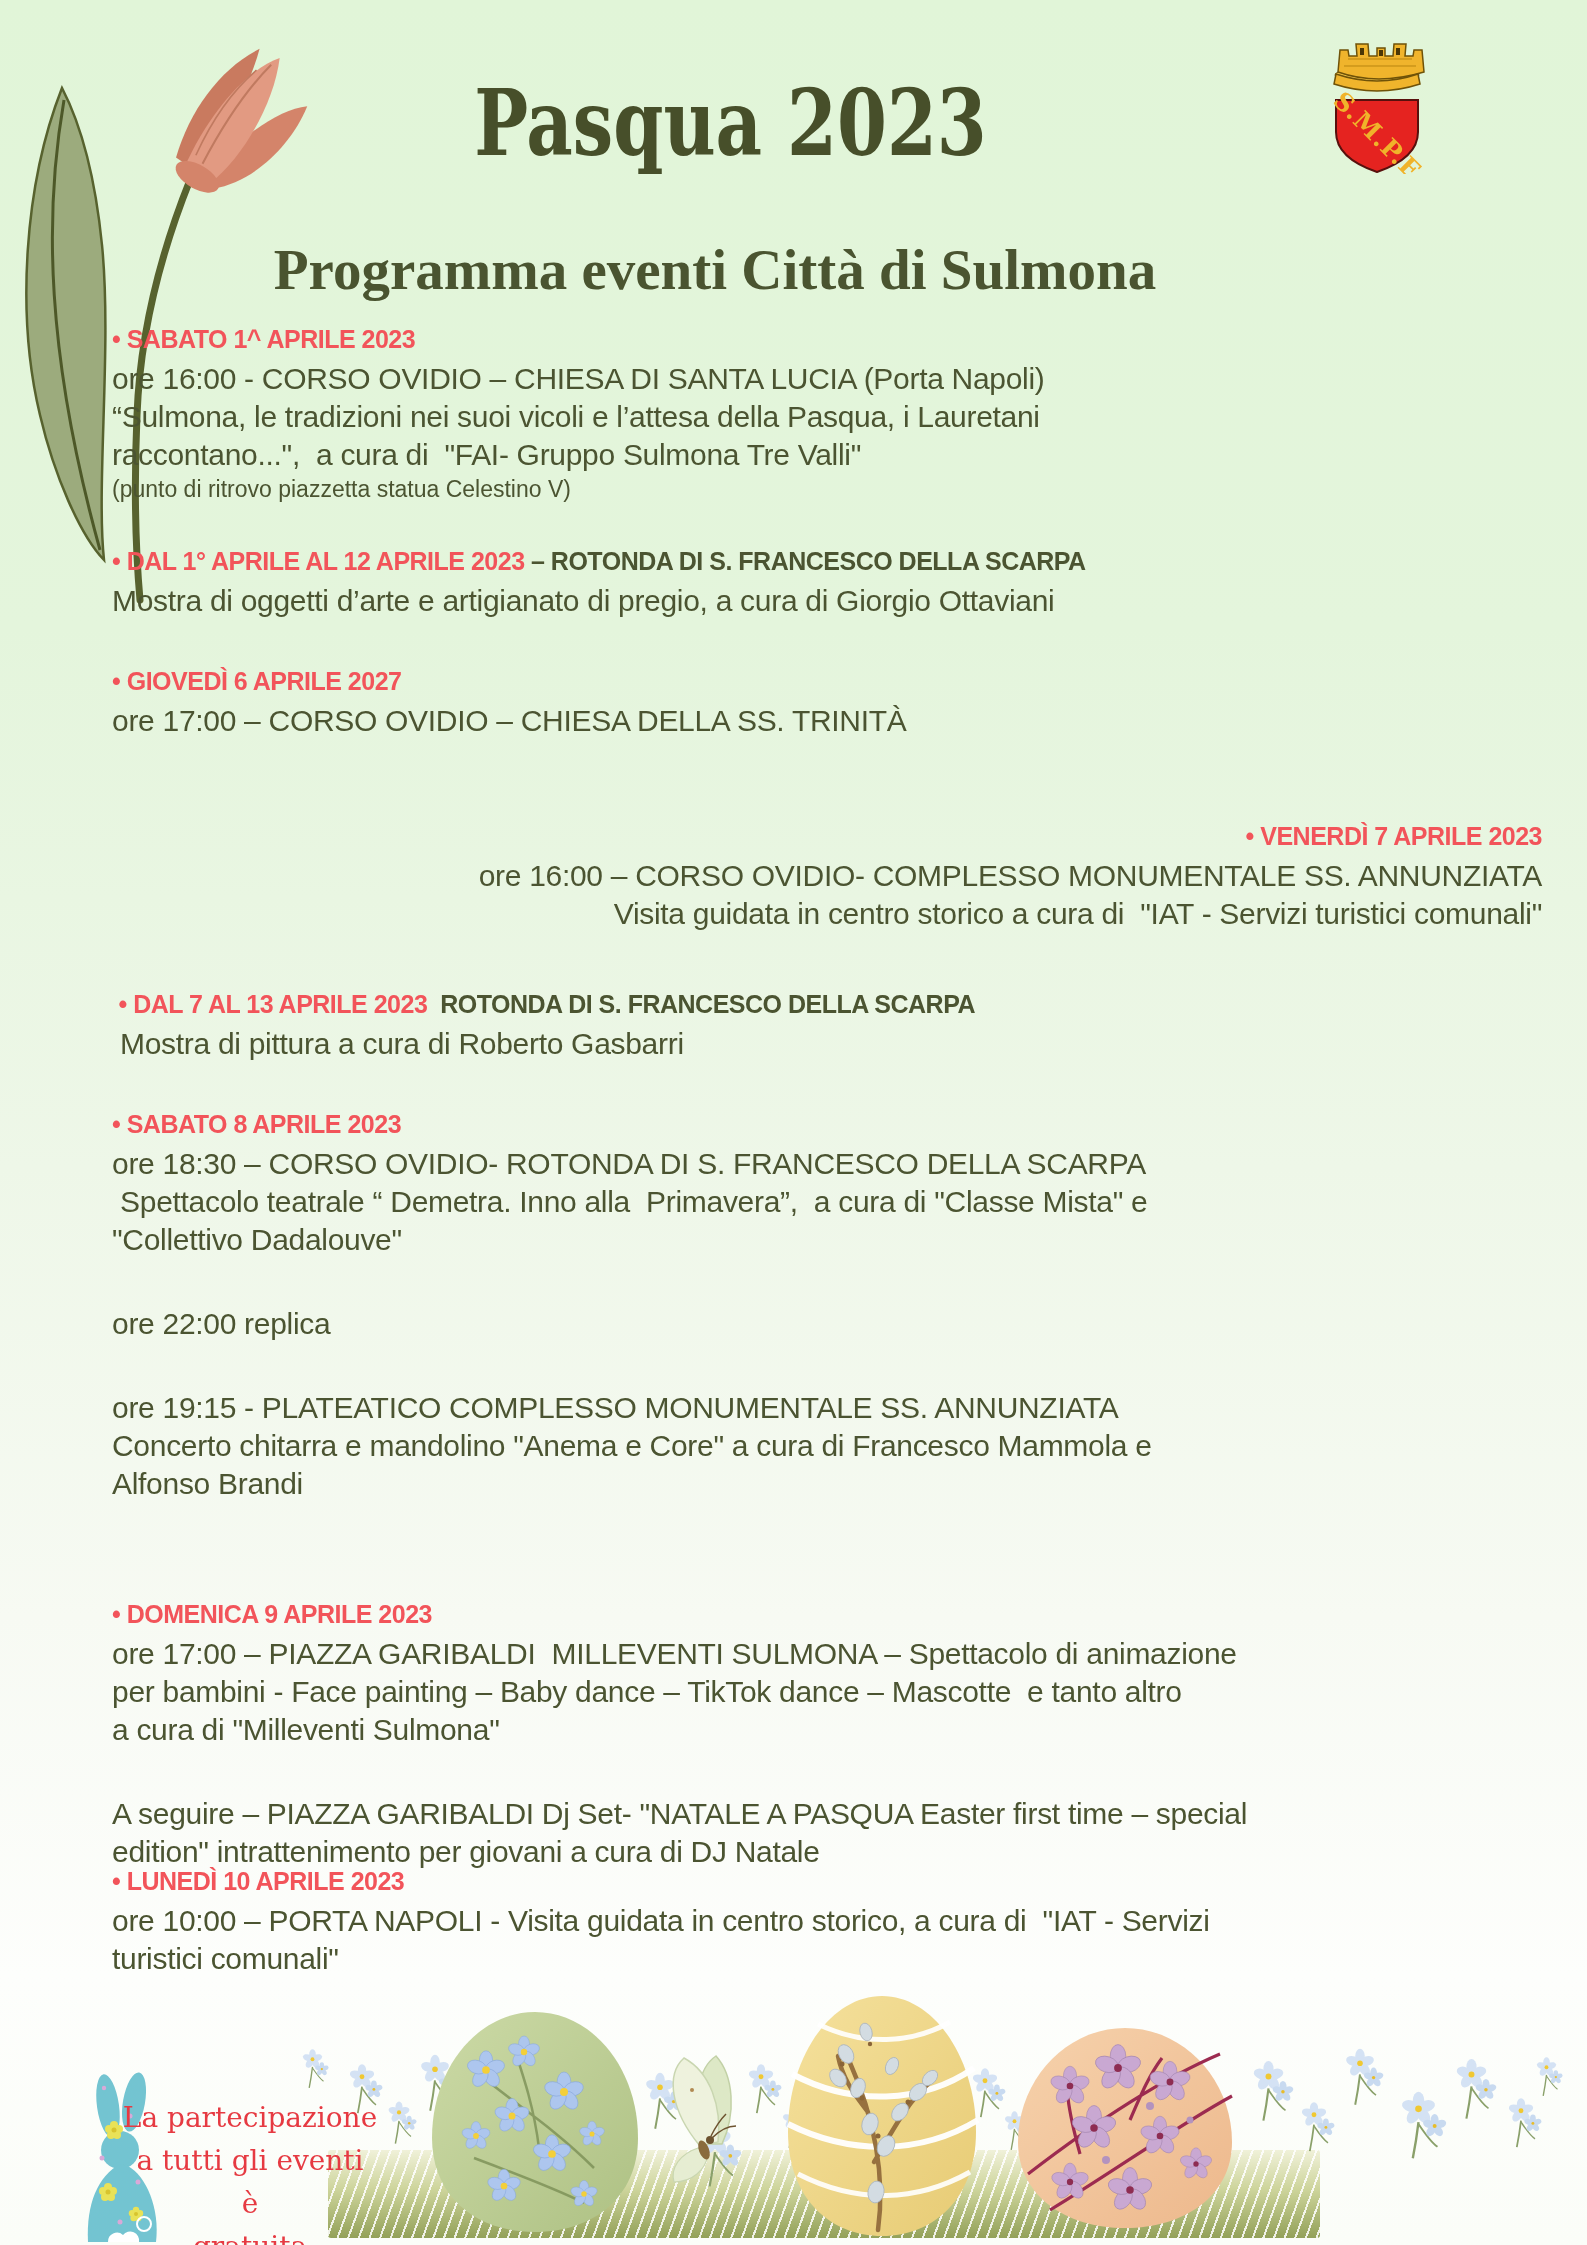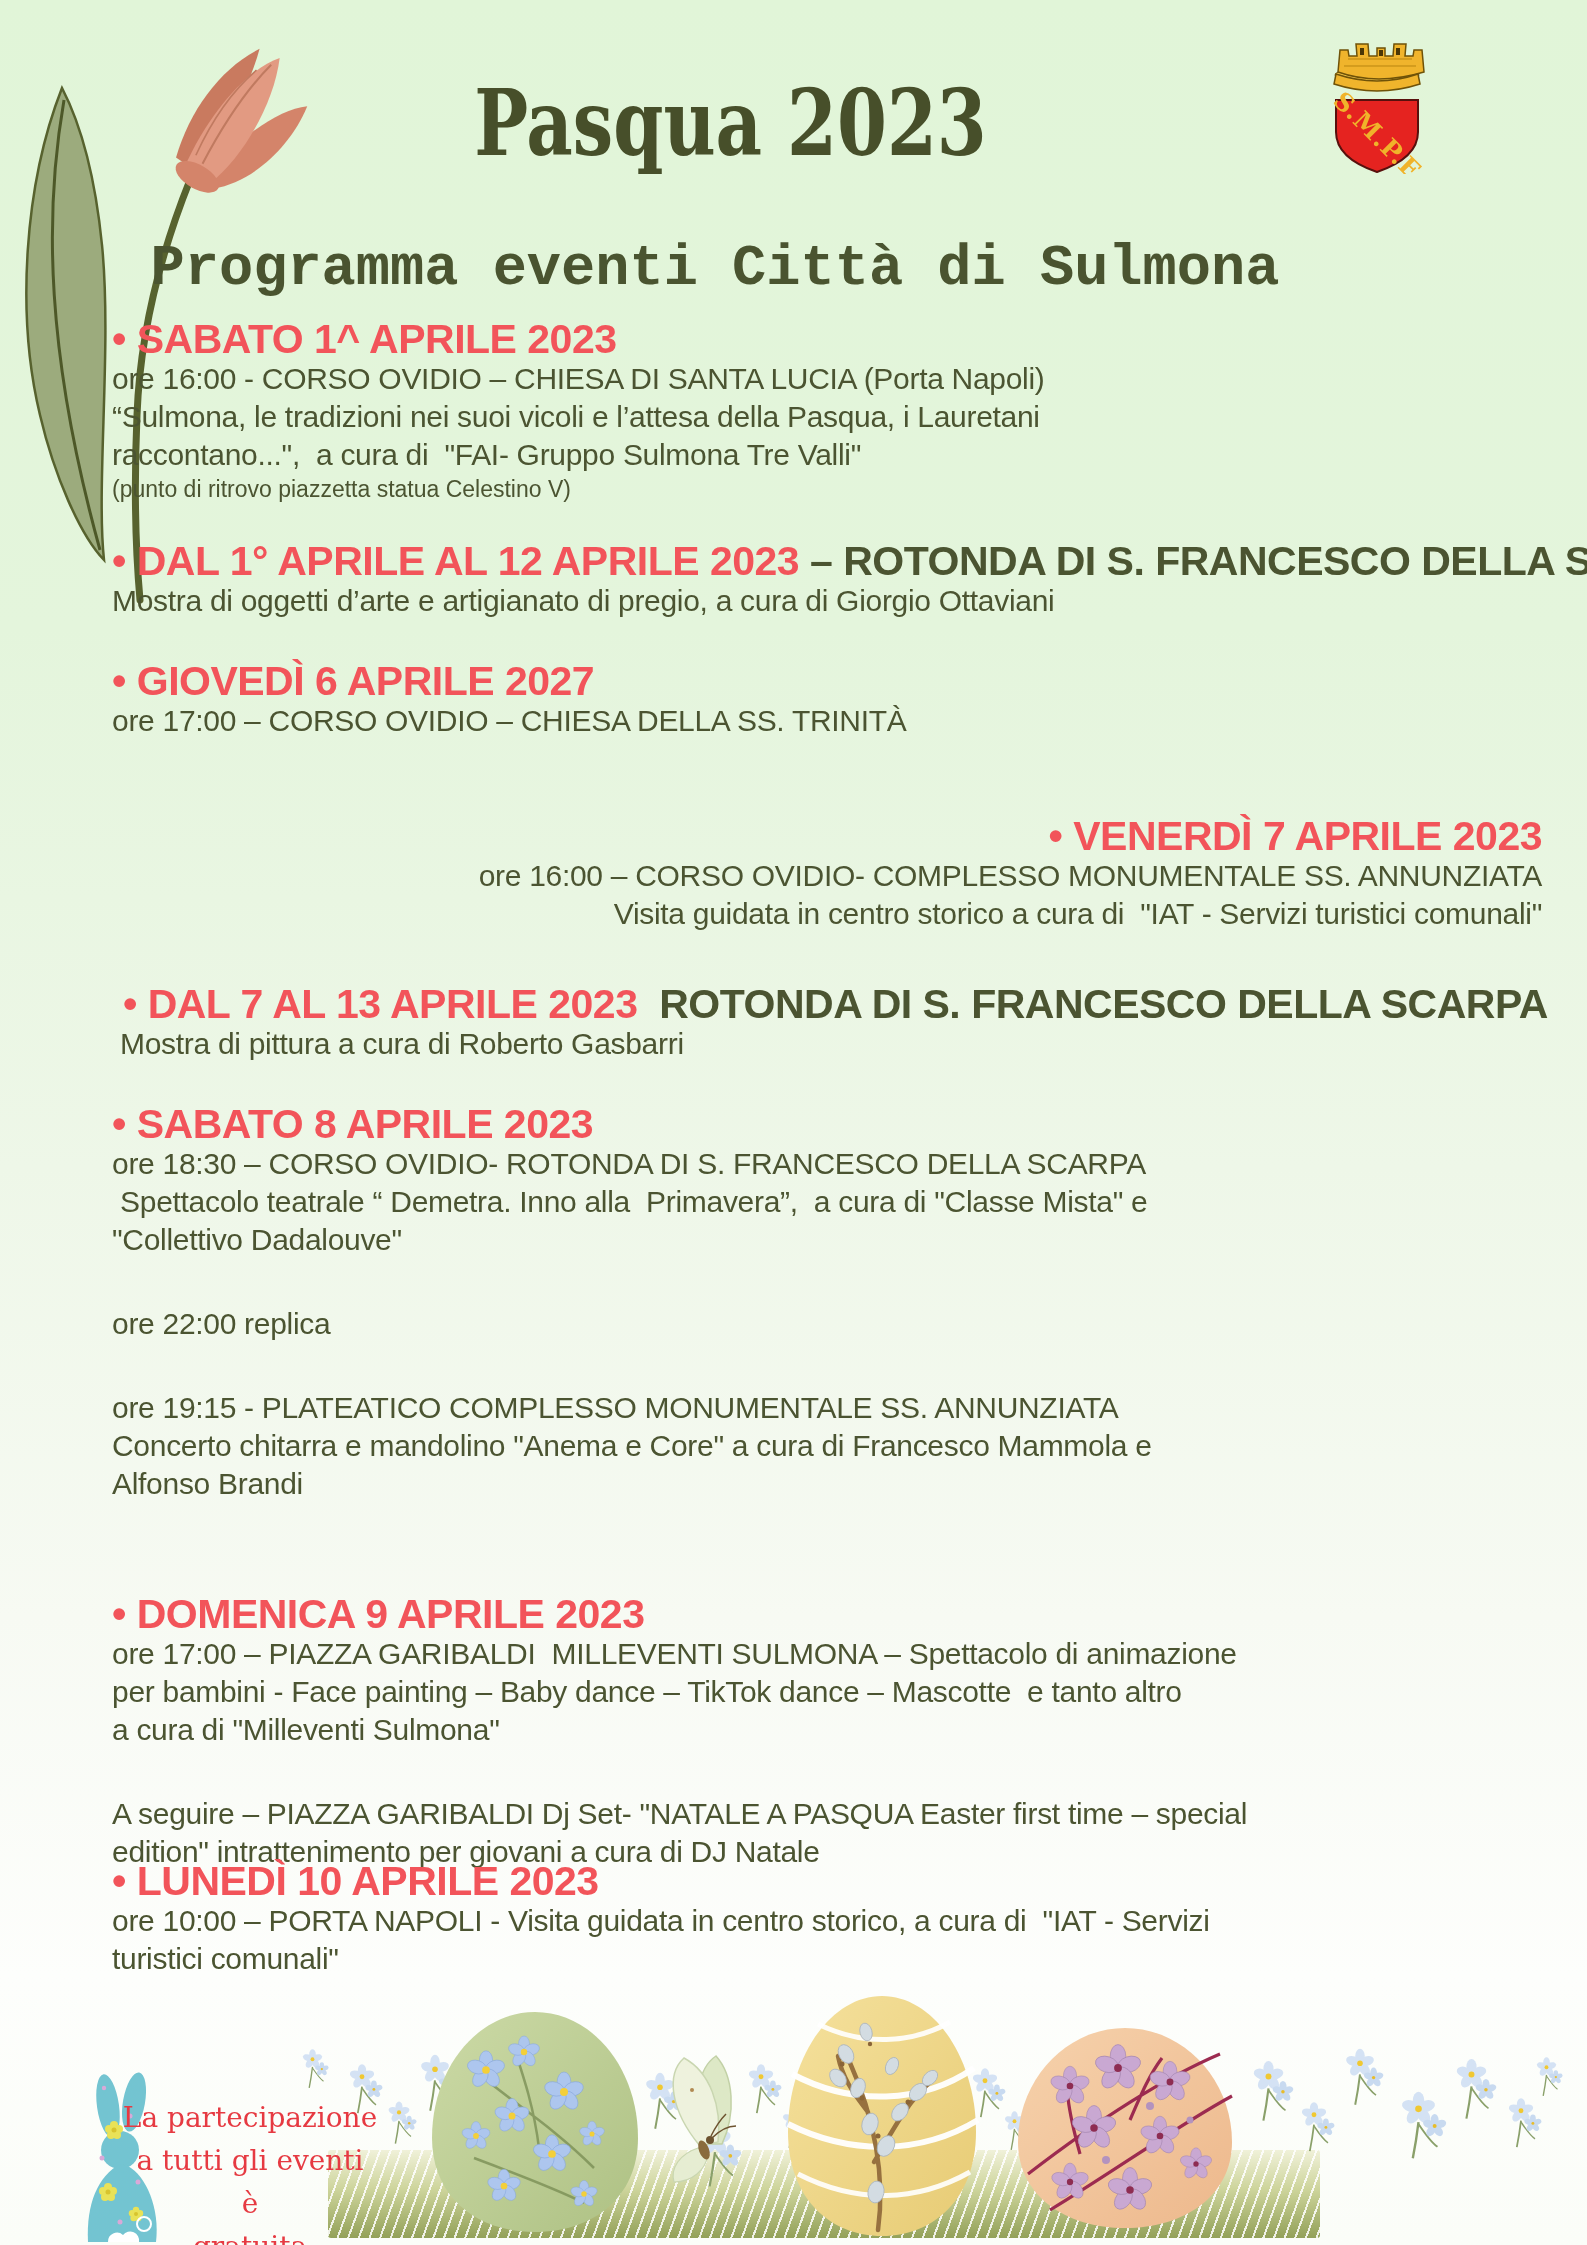--- a/index.html
+++ b/index.html
@@ -5,23 +5,23 @@
   html,body{margin:0;padding:0;background:#ffffff;}
   .poster{
     position:relative;width:1587px;height:2245px;overflow:hidden;
     font-family:"Liberation Sans",sans-serif;
     background:linear-gradient(180deg,#e1f5d8 0%,#e4f5dc 28%,#eef7e8 52%,#f7faf3 72%,#fdfefc 88%,#fbfdf8 100%);
   }
   .title{position:absolute;left:0;top:52px;width:1430px;text-align:center;
     font-family:"DejaVu Serif",serif;font-weight:bold;color:#474f2a;line-height:1.1;padding-left:16px;}
   .title span{display:inline-block;font-size:92px;transform:scaleX(.78);transform-origin:center;}
   .subtitle{position:absolute;left:0;top:190px;width:1430px;text-align:center;
-    font-family:Liberation Mono, monospace;font-size:57px;color:#4a5430;}
+    font-family:Liberation Serif, serif;font-size:57px;color:#4a5430;}
   .event{position:absolute;left:112px;width:1430px;}
-  .event-h{font-weight:bold;font-size:41px;line-height:42px;letter-spacing:-0.5px;white-space:pre;}
+  .event-h{font-weight:bold;font-size:25px;line-height:42px;letter-spacing:-0.5px;white-space:pre;}
   .event-h .red{color:#f2545a;}
   .event-h .grn{color:#4b5431;margin-top:28px;}
   .line{font-size:30px;line-height:38px;color:#4b5431;letter-spacing:-0.3px;white-space:pre;}
   .line.blank{height:46px;}
   .note{font-size:23px;line-height:30px;color:#4b5431;white-space:pre;}
   .footer-note{position:absolute;left:96px;top:2096px;width:308px;text-align:center;
     font-family:"DejaVu Serif",serif;font-size:28px;line-height:43px;color:#e63a42;}
   .abs{position:absolute;}
   .grass{
     position:absolute;left:328px;top:2150px;width:992px;height:88px;border-radius:3px;

